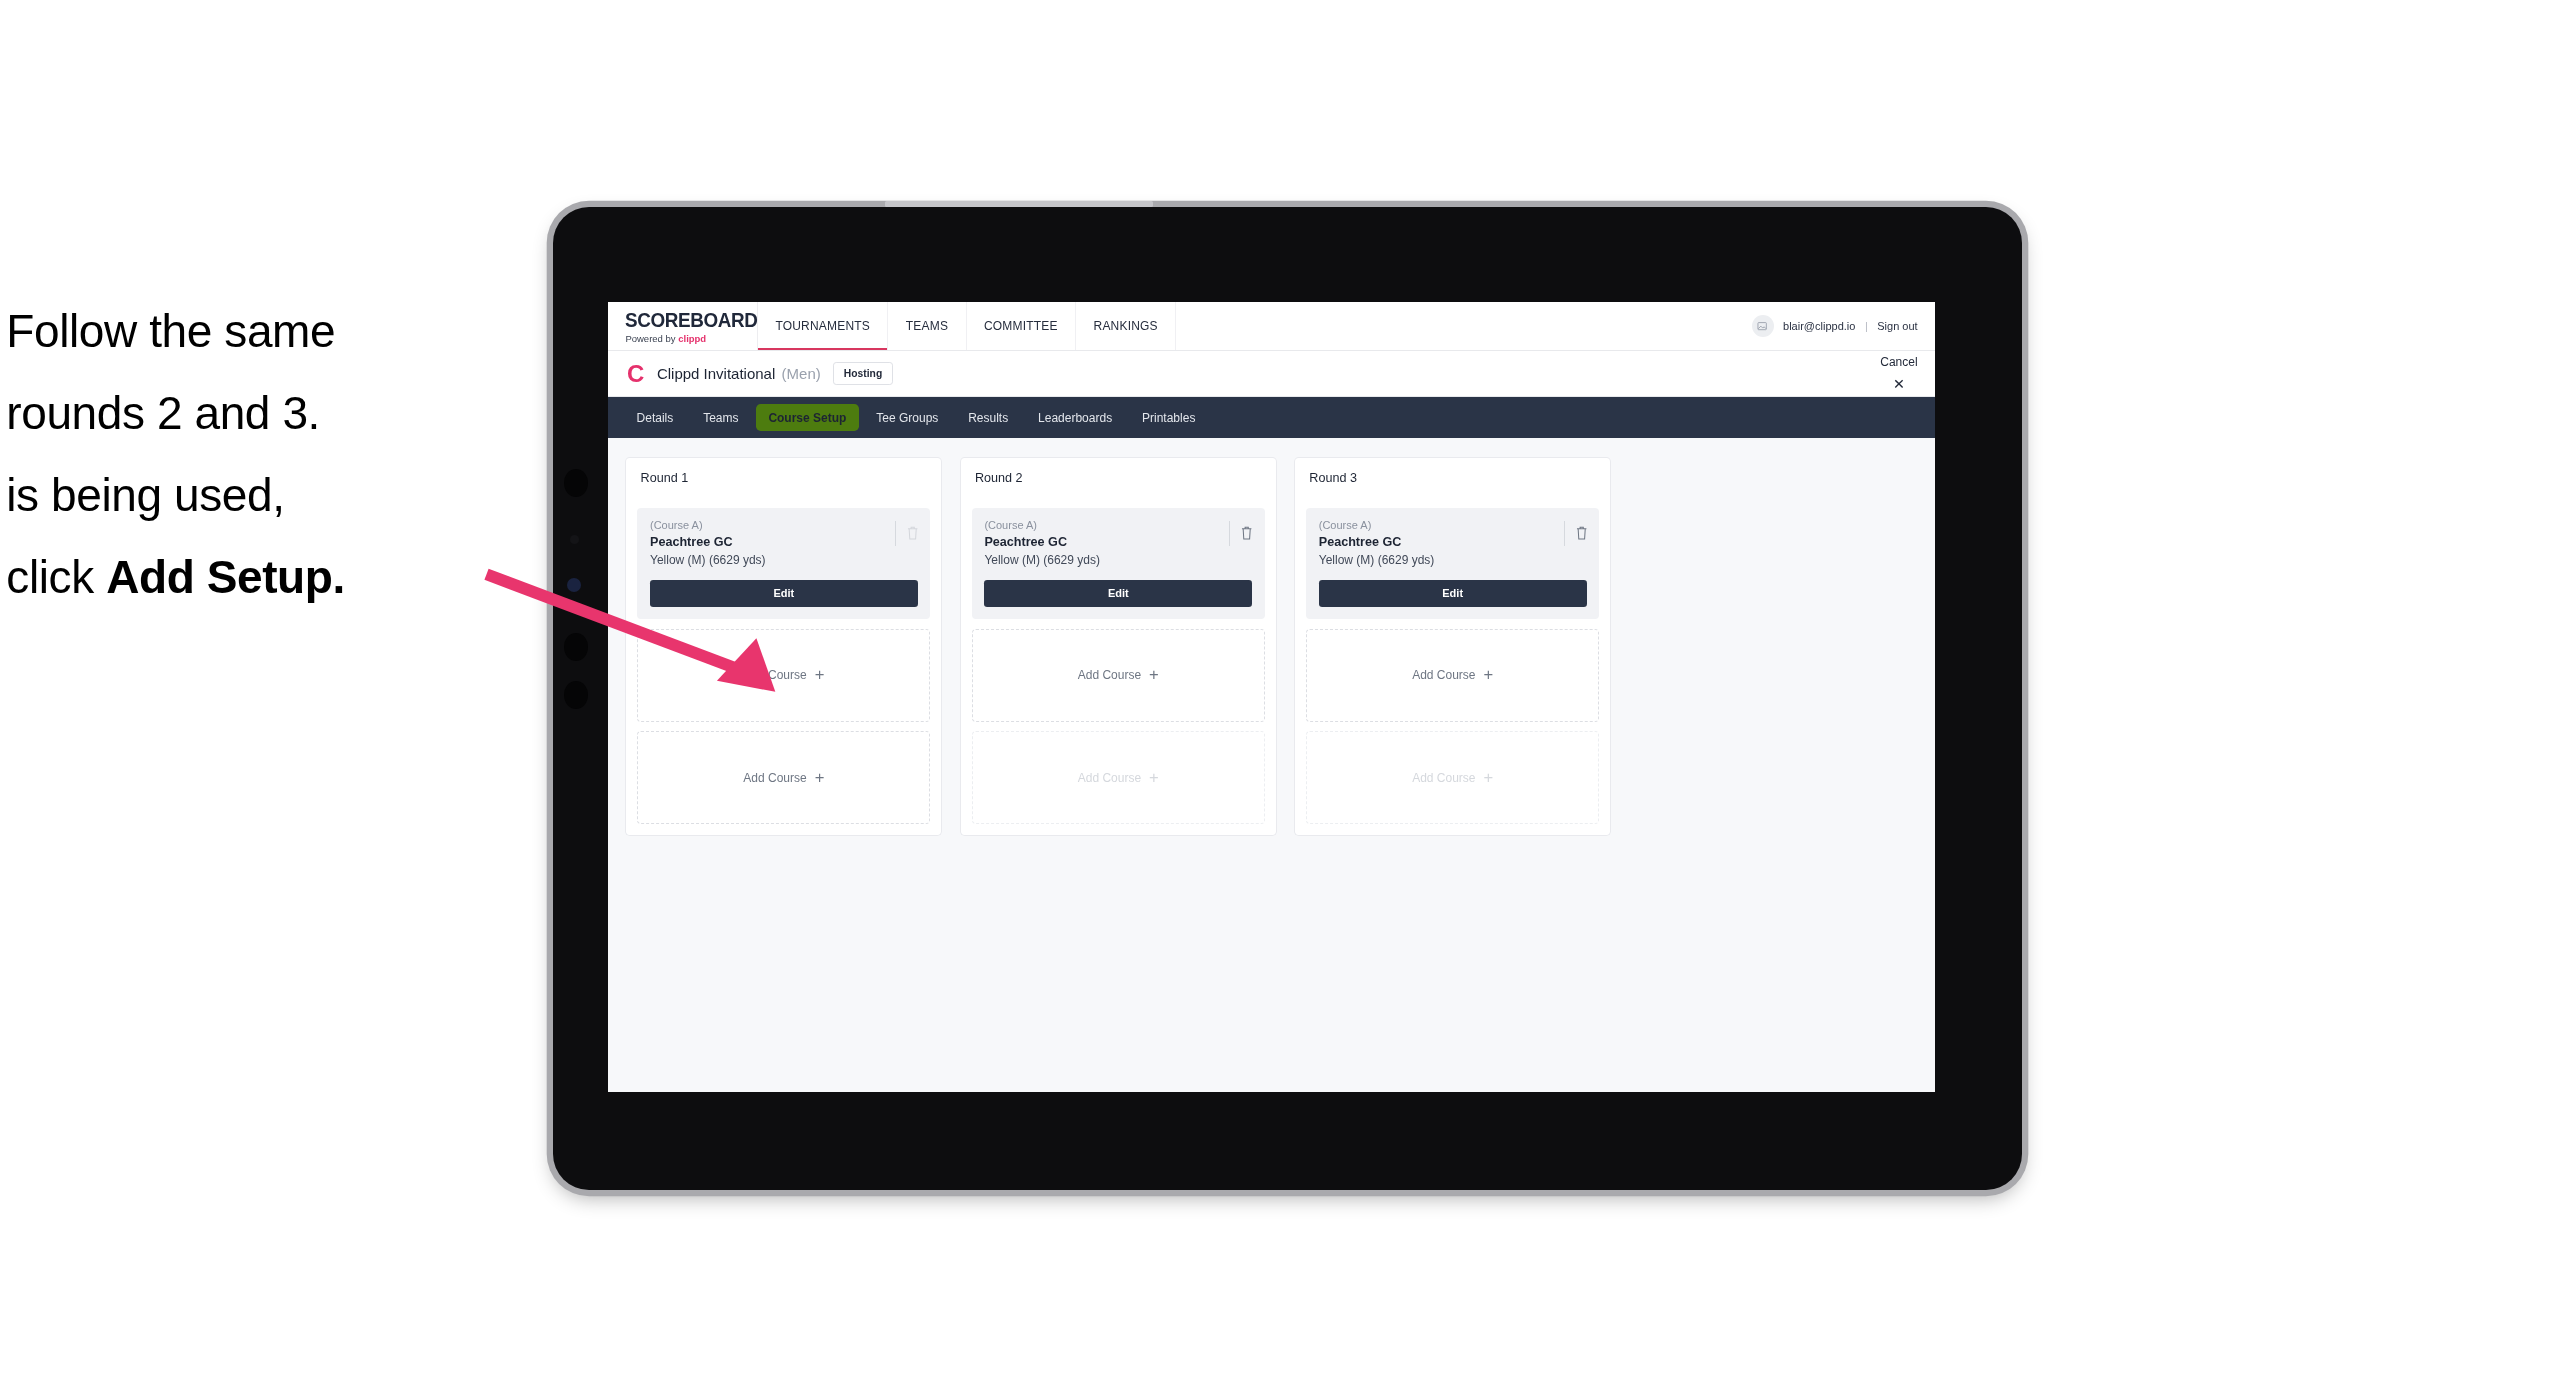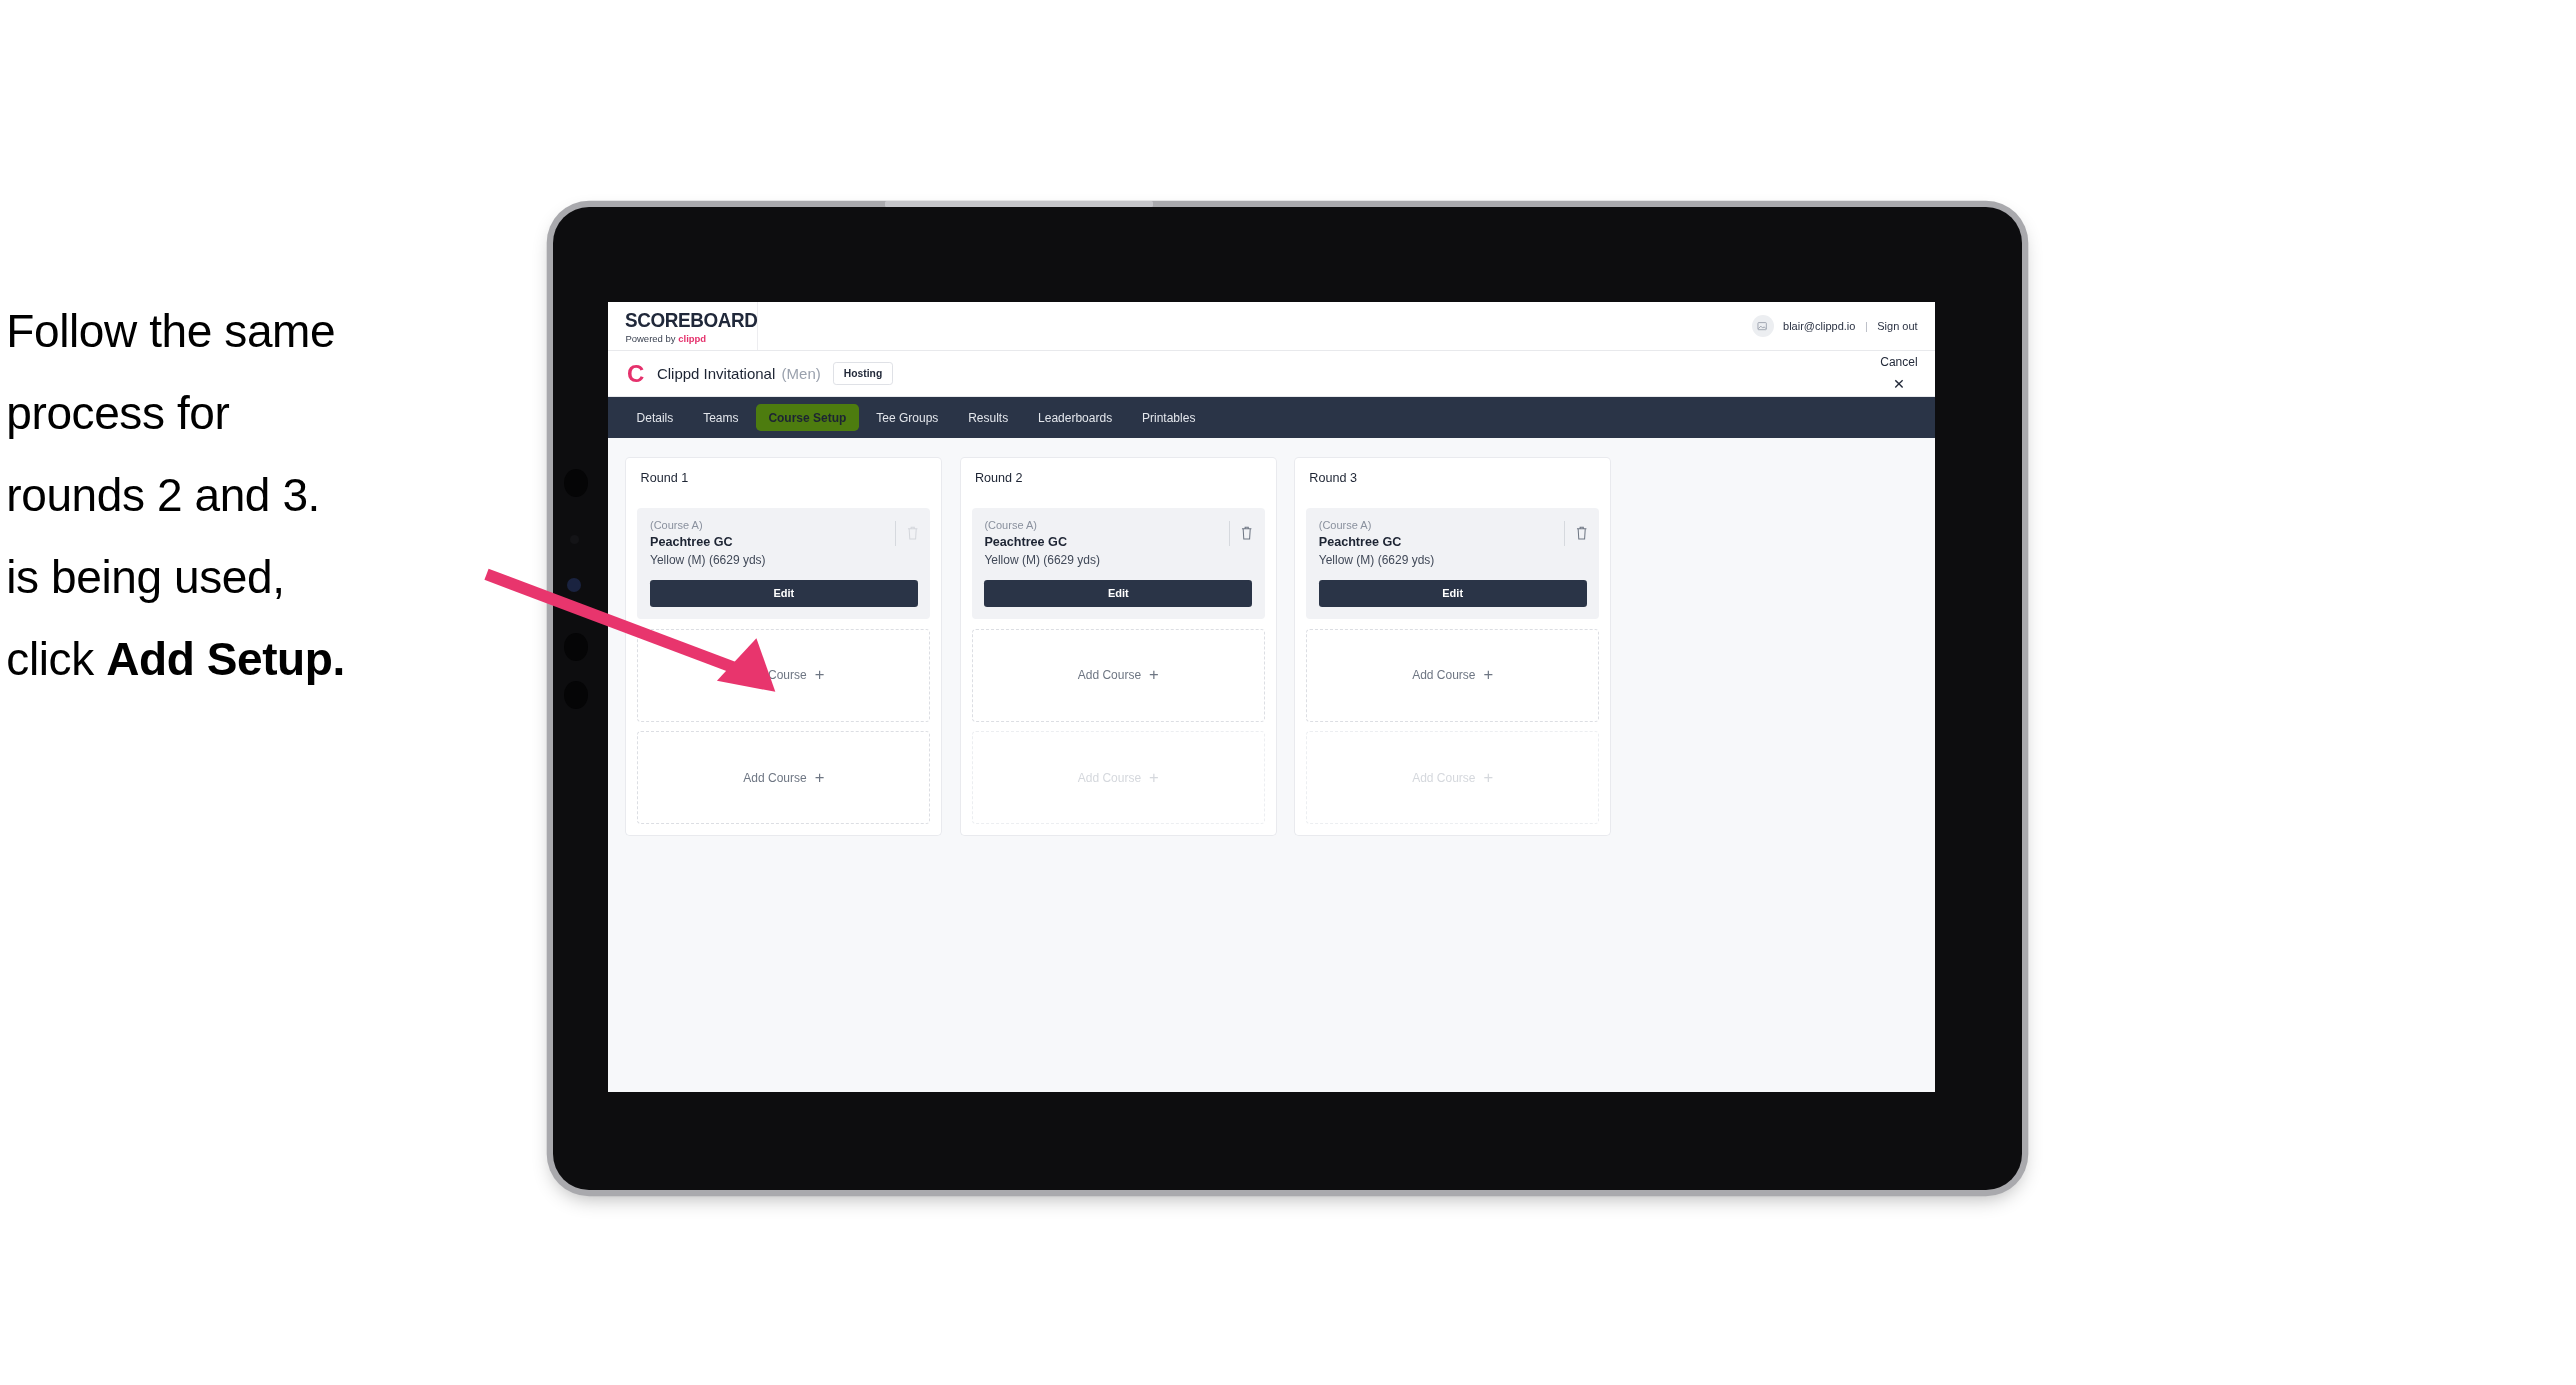--- a/index.html
+++ b/index.html
@@ -175,41 +175,46 @@
   .add-slot.faded { color: #d5d8dd; border-color: #eceef1; }
   .add-slot .plus { font-size: 16.6px; line-height: 1; font-weight: 400; }
 </style>
 </head>
 <body>
 
 <div class="page">
 
   <div class="annotation">
     <span class="ln">Follow the same</span>
-    <span class="ln">process for</span>
     <span class="ln">rounds 2 and 3.</span>
     <span class="ln">is being used,</span>
     <span class="ln"><span>click </span><b>Add Setup.</b></span>
   </div>
 
   <div class="tablet">
     <span class="side-dot sd1"></span>
     <span class="side-dot sd2"></span>
     <span class="side-dot sd3"></span>
     <span class="side-dot sd4"></span>
     <span class="side-dot sd5"></span>
 
     <div class="screen">
 
       <div class="topbar">
         <div class="logo-box">
           <div class="logo-word">SCOREBOARD</div>
           <div class="logo-sub"><span>Powered by </span><span class="brand">clippd</span></div>
         </div>
 
+        <nav class="mainnav">
+          <div class="navitem active">TOURNAMENTS</div>
+          <div class="navitem">TEAMS</div>
+          <div class="navitem">COMMITTEE</div>
+          <div class="navitem">RANKINGS</div>
+        </nav>
 
         <div class="topright">
           <div class="avatar">
             <svg width="10.3" height="10.3" viewBox="0 0 16 16" fill="none" stroke="currentColor" stroke-width="1.4">
               <rect x="1.5" y="2.5" width="13" height="11" rx="1"></rect>
               <path d="M2 12l4-4 3 3 2-2 3 3"></path>
             </svg>
           </div>
           <span class="user-email">blair@clippd.io</span>
           <span class="sep">|</span>

